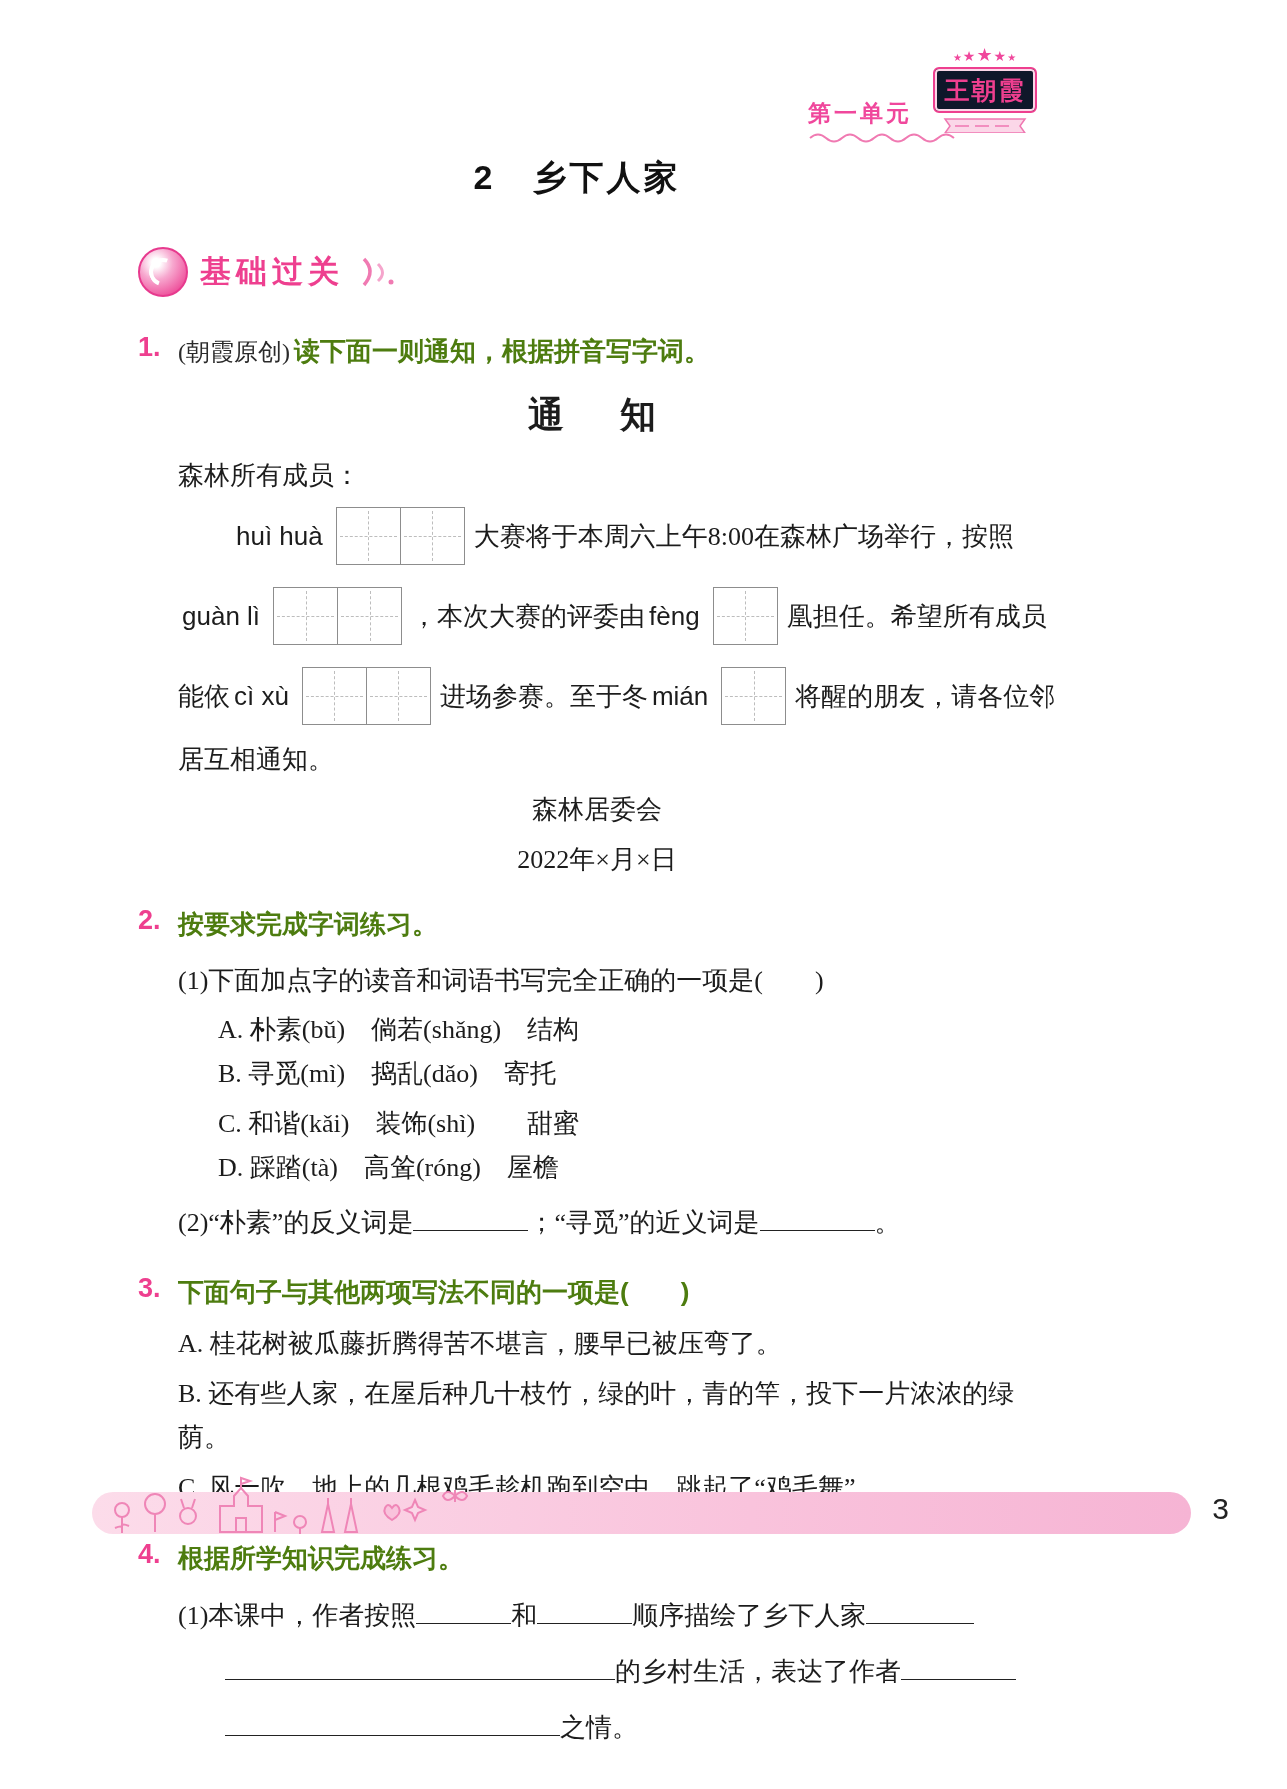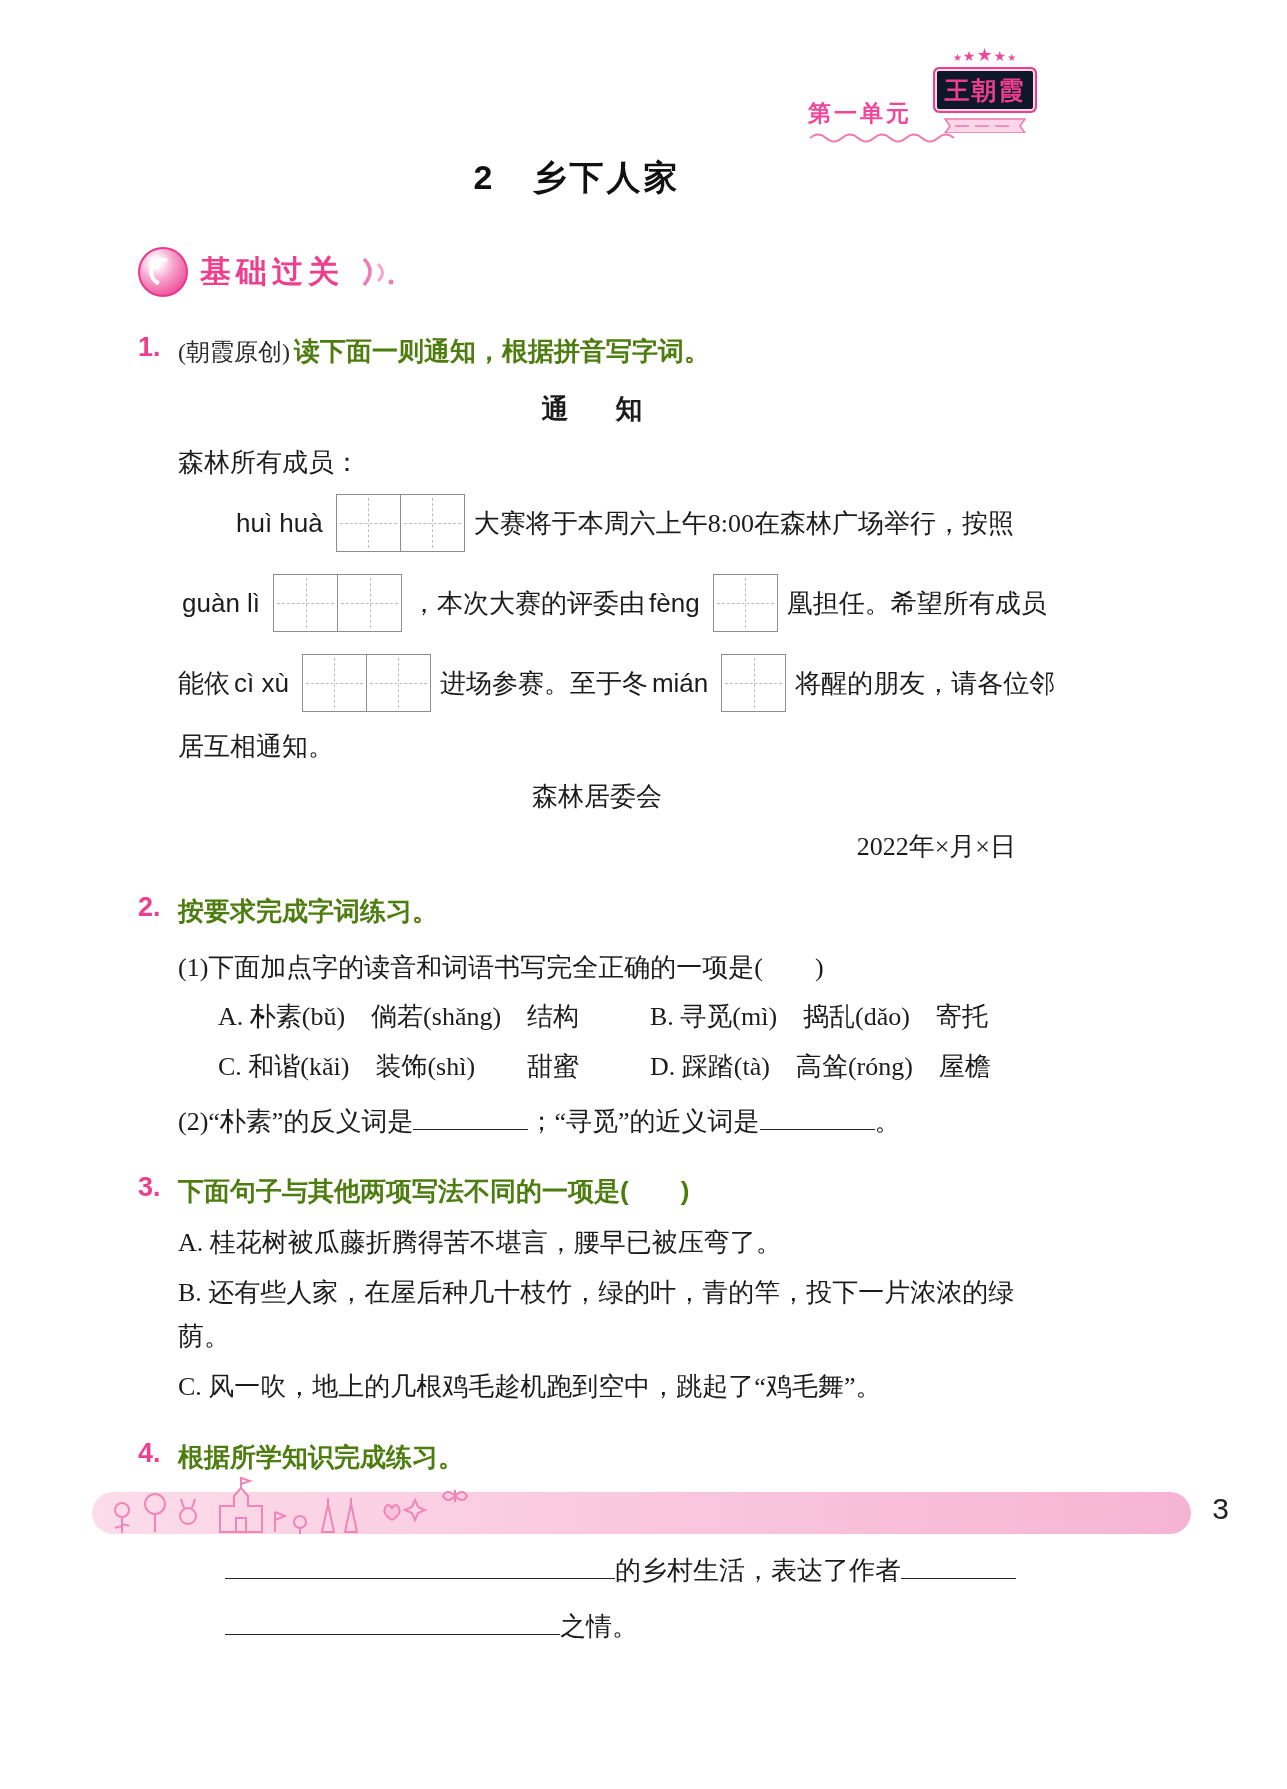--- a/index.html
+++ b/index.html
@@ -43,37 +43,37 @@
   
   .q{position:relative;padding-left:40px;}
   .q1{margin-top:34px}.q2{margin-top:26px}.q3{margin-top:28px}.q4{margin-top:28px}
   .qnum{position:absolute;left:0;top:1px;color:#ee3f8f;font-family:"Liberation Sans",sans-serif;
     font-weight:bold;font-size:27px;}
   .qline{line-height:40px;}
   .qtag{font-size:24px;color:#2a2a2a;}
   .qprompt{font-family:"Liberation Sans",sans-serif;font-weight:bold;font-size:26px;color:#4d7c0f;}
   
   .notice{font-size:26px;}
-  .notice-title{text-align:center;font-weight:bold;font-size:27px;margin-top:16px;letter-spacing:10px;}
+  .notice-title{text-align:center;font-weight:bold;font-size:36px;margin-top:16px;letter-spacing:10px;}
   .notice-to{margin-top:16px;line-height:40px;}
   .nrow{display:flex;align-items:center;min-height:80px;white-space:nowrap;}
   .indent2{padding-left:54px;}
   .py{font-family:"Liberation Sans",sans-serif;font-size:26px;margin:0 4px;}
   .boxgroup{display:inline-flex;margin:0 9px;}
   .wbox{display:inline-block;width:65px;height:58px;border:1px solid #8d8d8d;
     margin-left:-1px;position:relative;background:#fff;box-sizing:border-box;}
   .wbox:first-child{margin-left:0;}
   .wbox::before{content:"";position:absolute;left:50%;top:3px;bottom:3px;border-left:1px dashed #bdbdbd;}
   .wbox::after{content:"";position:absolute;top:50%;left:3px;right:3px;border-top:1px dashed #bdbdbd;}
   .notice-close{line-height:40px;margin-top:4px;}
   .notice-sign{text-align:center;margin-top:12px;line-height:36px;}
-  .notice-date{text-align:right;margin-top:14px;line-height:36px;}
+  .notice-date{text-align:center;margin-top:14px;line-height:36px;}
   
   .subline{margin-top:12px;font-size:26px;line-height:42px;}
-  .opt-row{display:flex;margin-top:6px;padding-left:40px;font-size:26px;line-height:44px;white-space:nowrap;}
+  .opt-row{display:flex;margin-top:6px;padding-left:40px;font-size:26px;line-height:44px;white-space:nowrap;flex-direction:column;}
   .opt-cell1{width:432px;flex:0 0 auto;}
   .dot-under{position:relative;}
   .dot-under::after{content:"•";position:absolute;left:50%;transform:translateX(-50%);
     bottom:-0.62em;font-size:14px;color:#111;}
   .blank{display:inline-block;border-bottom:1.5px solid #222;height:1.05em;vertical-align:baseline;}
   .w95{width:95px}.w115{width:115px}.w130{width:108px}
   .w335{width:335px}.w390{width:390px}
   
   .q3opt{margin-top:6px;font-size:26px;line-height:44px;}
   .q4line{margin-top:12px;font-size:26px;line-height:44px;}

